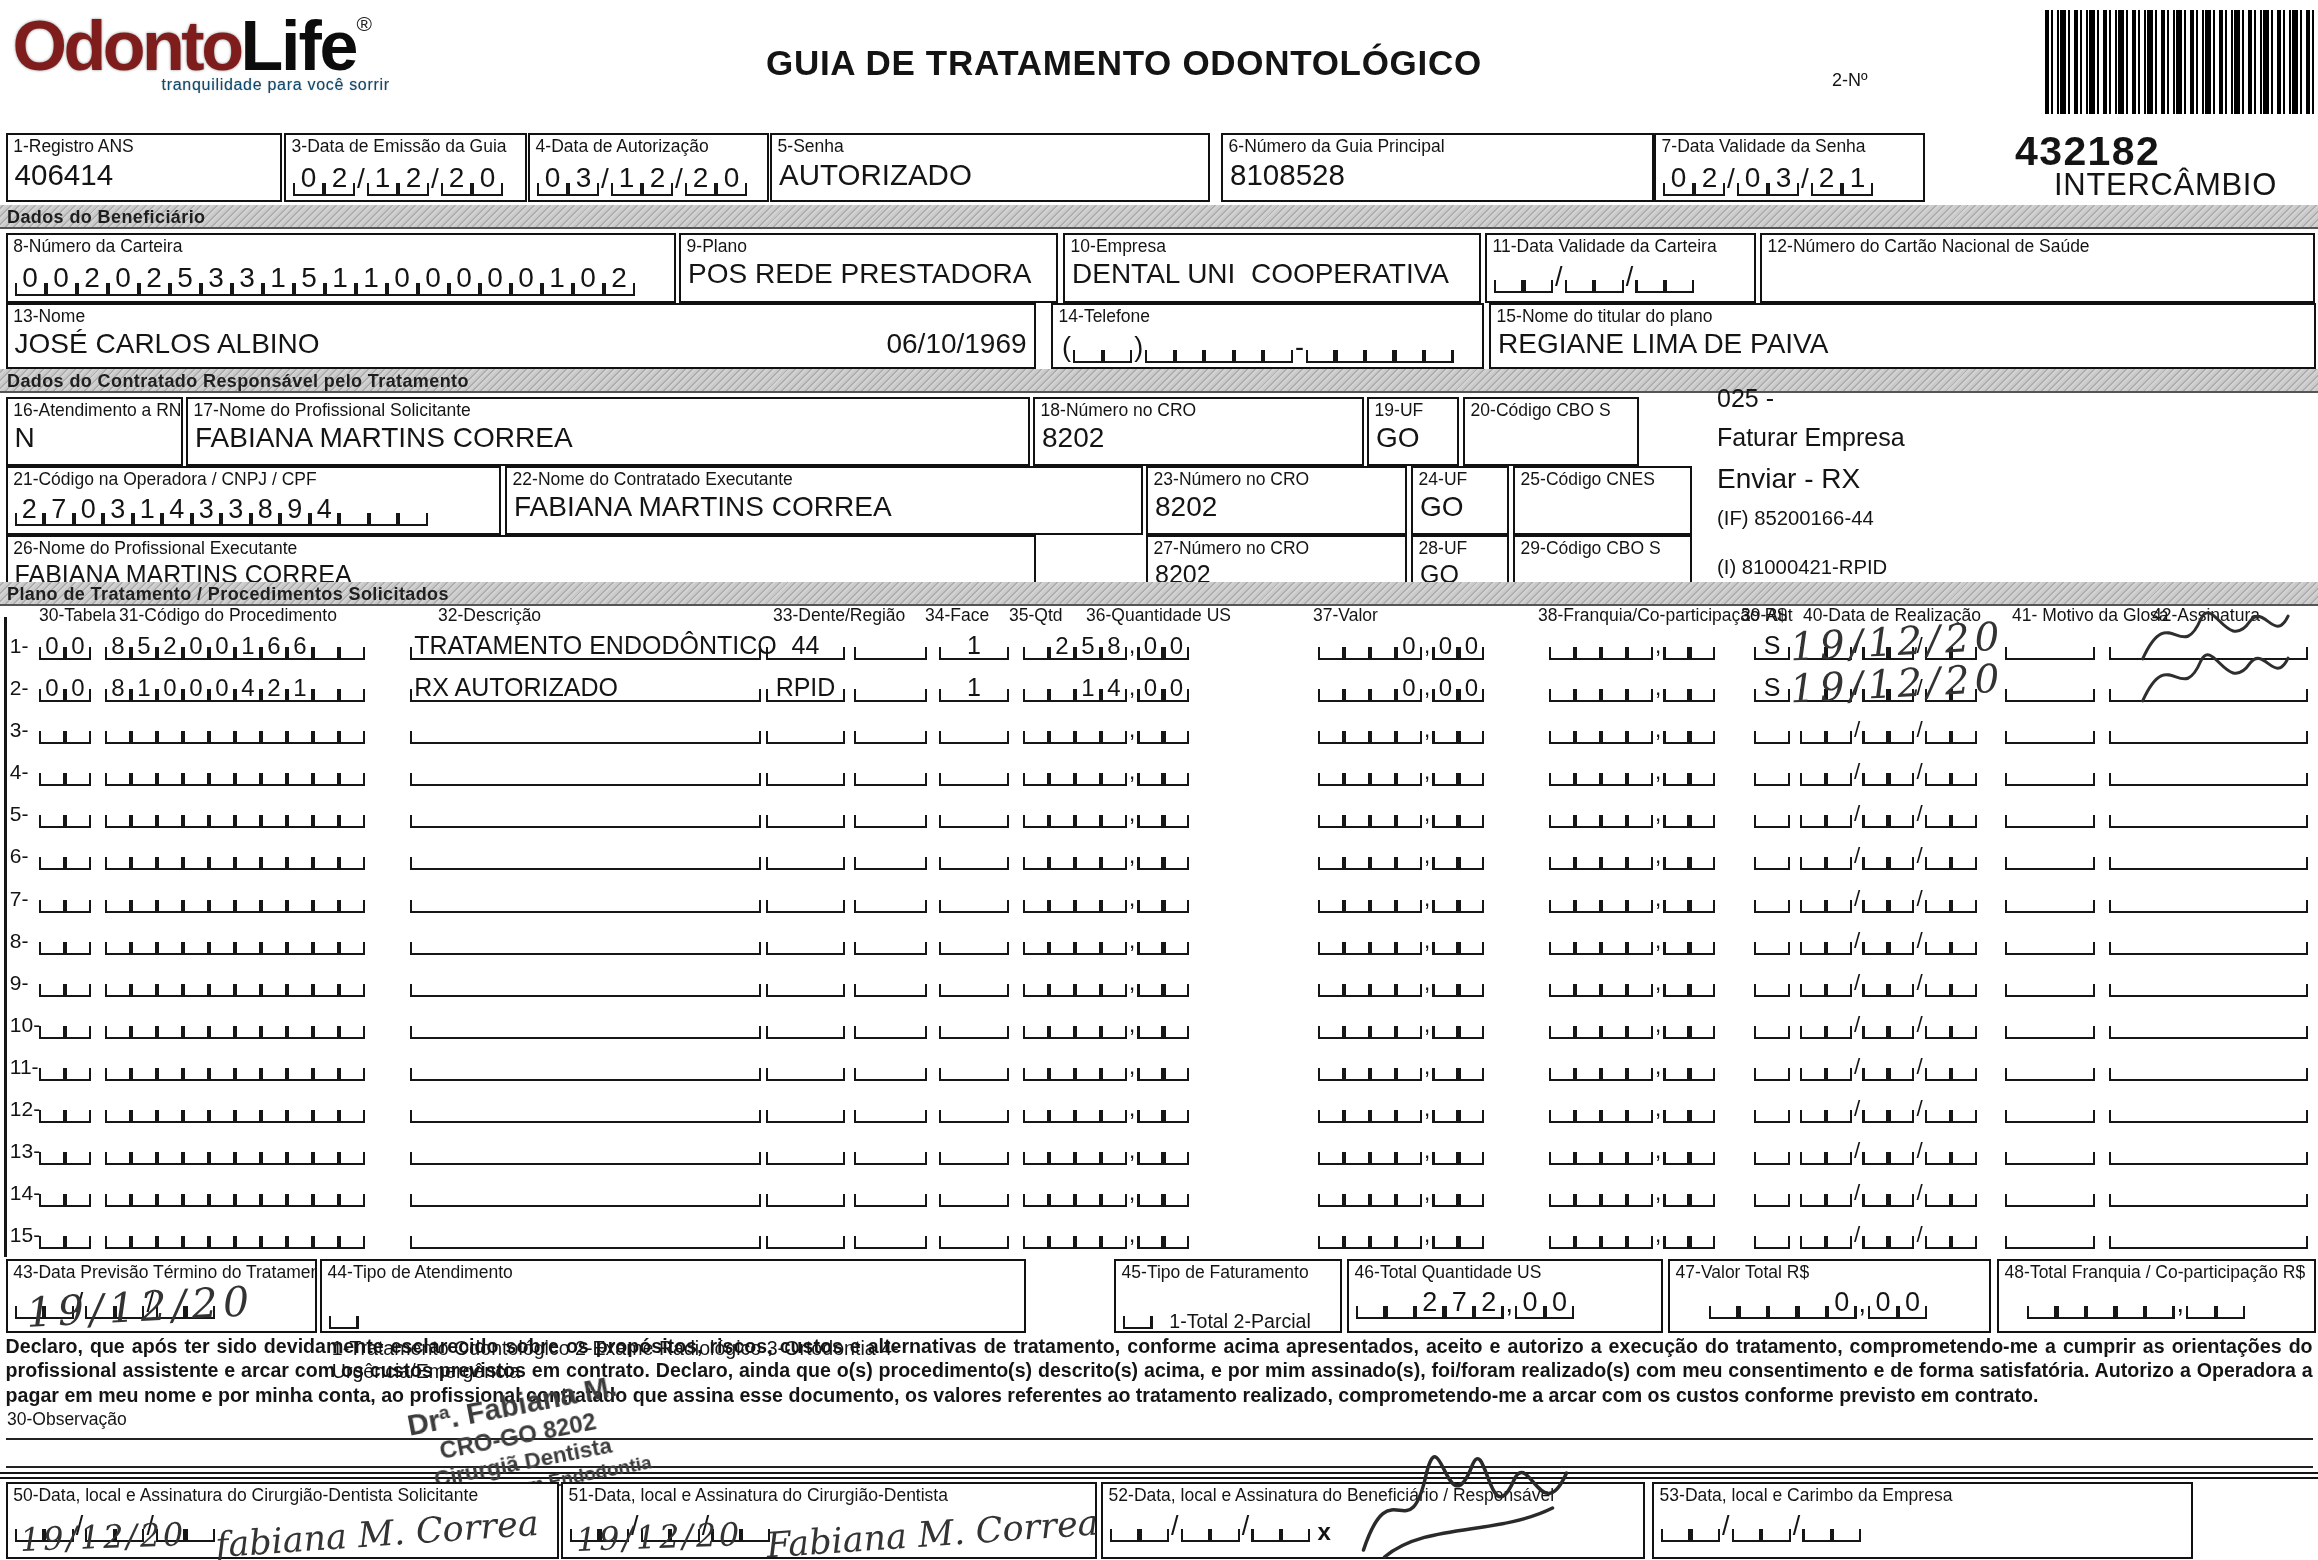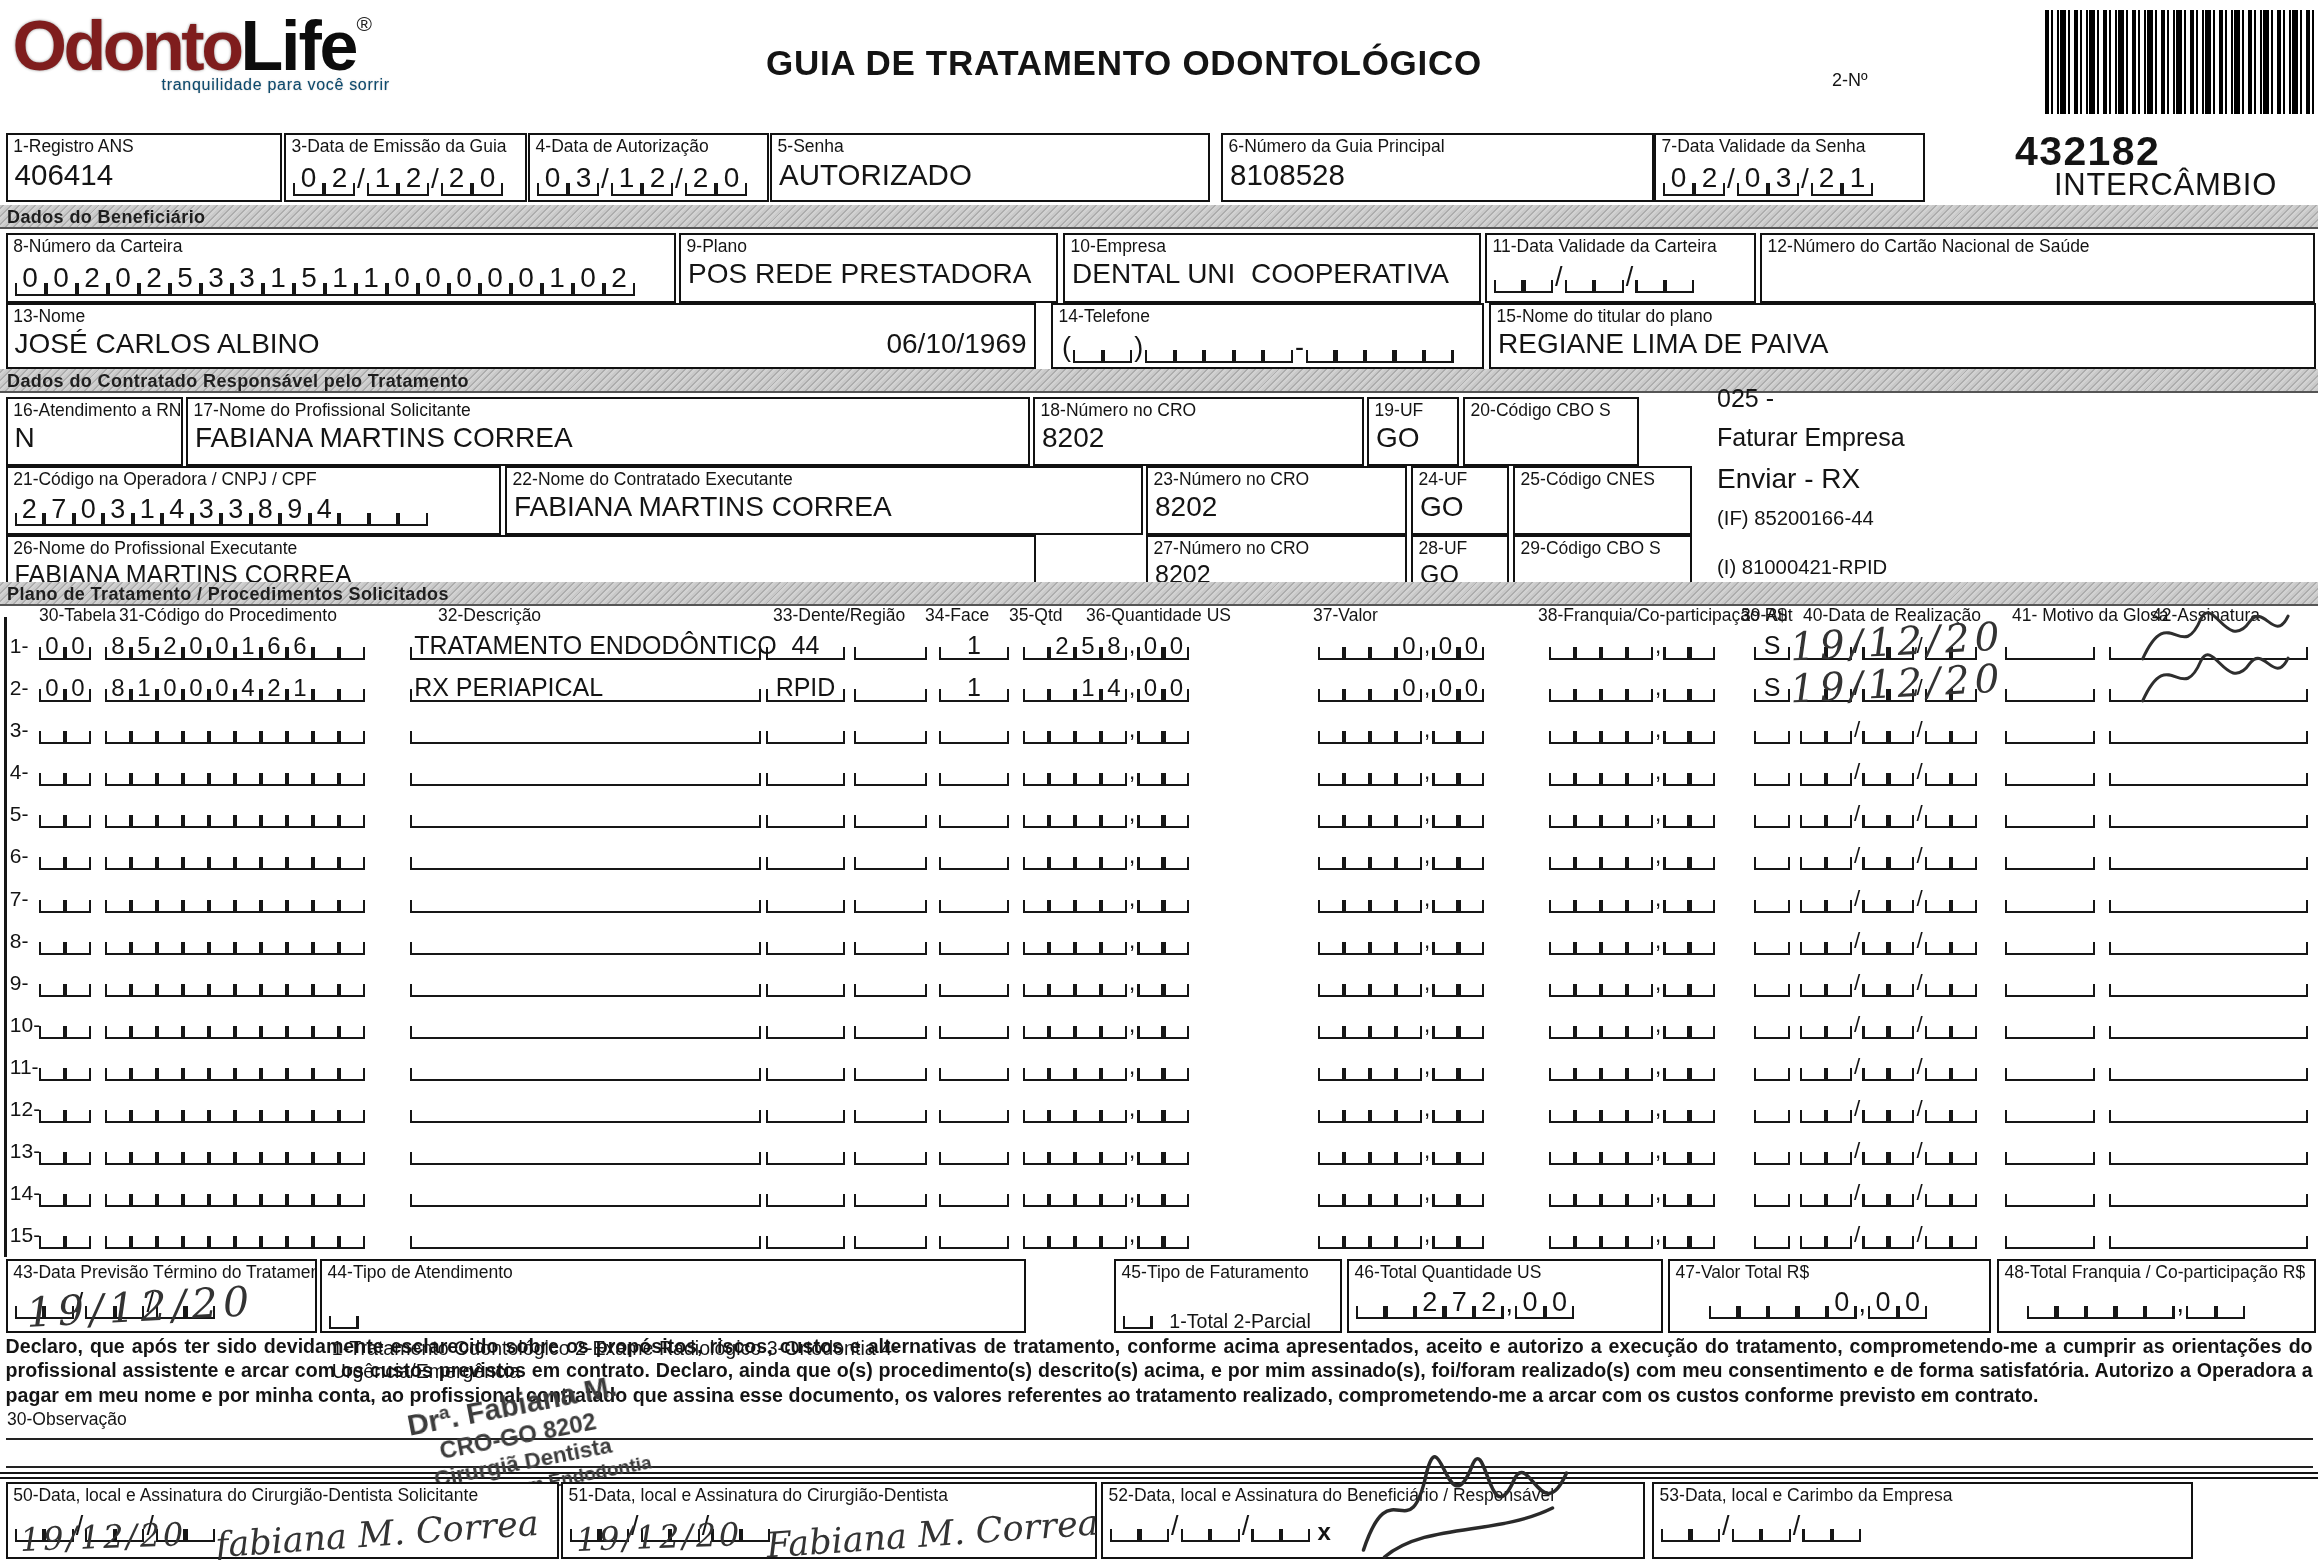--- a/index.html
+++ b/index.html
@@ -270,21 +270,21 @@
         <span class="ul pass"></span>
         <span class="hand hand-date">19/12/20</span>
         <svg class="rowsig" viewBox="0 0 240 100">
           <path d="M15,88 C55,0 72,98 102,28 C120,-8 142,80 175,32 C196,4 212,66 232,24" fill="none" stroke="#2e2e2e" stroke-width="4.5" stroke-linecap="round"></path>
         </svg>
       </div>
       <div class="prow" style="top: 665px;">
         <span class="pnum">2-</span>
         <span class="cg cg-sm pt"><span class="cell">0</span><span class="cell">0</span></span>
         <span class="cg cg-sm pc"><span class="cell">8</span><span class="cell">1</span><span class="cell">0</span><span class="cell">0</span><span class="cell">0</span><span class="cell">4</span><span class="cell">2</span><span class="cell">1</span><span class="cell">&nbsp;</span><span class="cell">&nbsp;</span></span>
-        <span class="ul pd">RX PERIAPICAL</span>
+        <span class="ul pd">RX AUTORIZADO</span>
         <span class="ul pden">RPID</span>
         <span class="ul pfac"></span>
         <span class="ul pqtd">1</span>
         <span class="cg cg-sm pus"><span class="cell">&nbsp;</span><span class="cell">&nbsp;</span><span class="cell">1</span><span class="cell">4</span><span class="sep">,</span><span class="cell">0</span><span class="cell">0</span></span>
         <span class="cg cg-sm pval"><span class="cell">&nbsp;</span><span class="cell">&nbsp;</span><span class="cell">&nbsp;</span><span class="cell">0</span><span class="sep">,</span><span class="cell">0</span><span class="cell">0</span></span>
         <span class="cg cg-sm pfra"><span class="cell">&nbsp;</span><span class="cell">&nbsp;</span><span class="cell">&nbsp;</span><span class="cell">&nbsp;</span><span class="sep">,</span><span class="cell">&nbsp;</span><span class="cell">&nbsp;</span></span>
         <span class="ul paut">S</span>
         <span class="cg cg-sm pdat"><span class="cell">&nbsp;</span><span class="cell">&nbsp;</span><span class="sep">/</span><span class="cell">&nbsp;</span><span class="cell">&nbsp;</span><span class="sep">/</span><span class="cell">&nbsp;</span><span class="cell">&nbsp;</span></span>
         <span class="ul pglo"></span>
         <span class="ul pass"></span>

